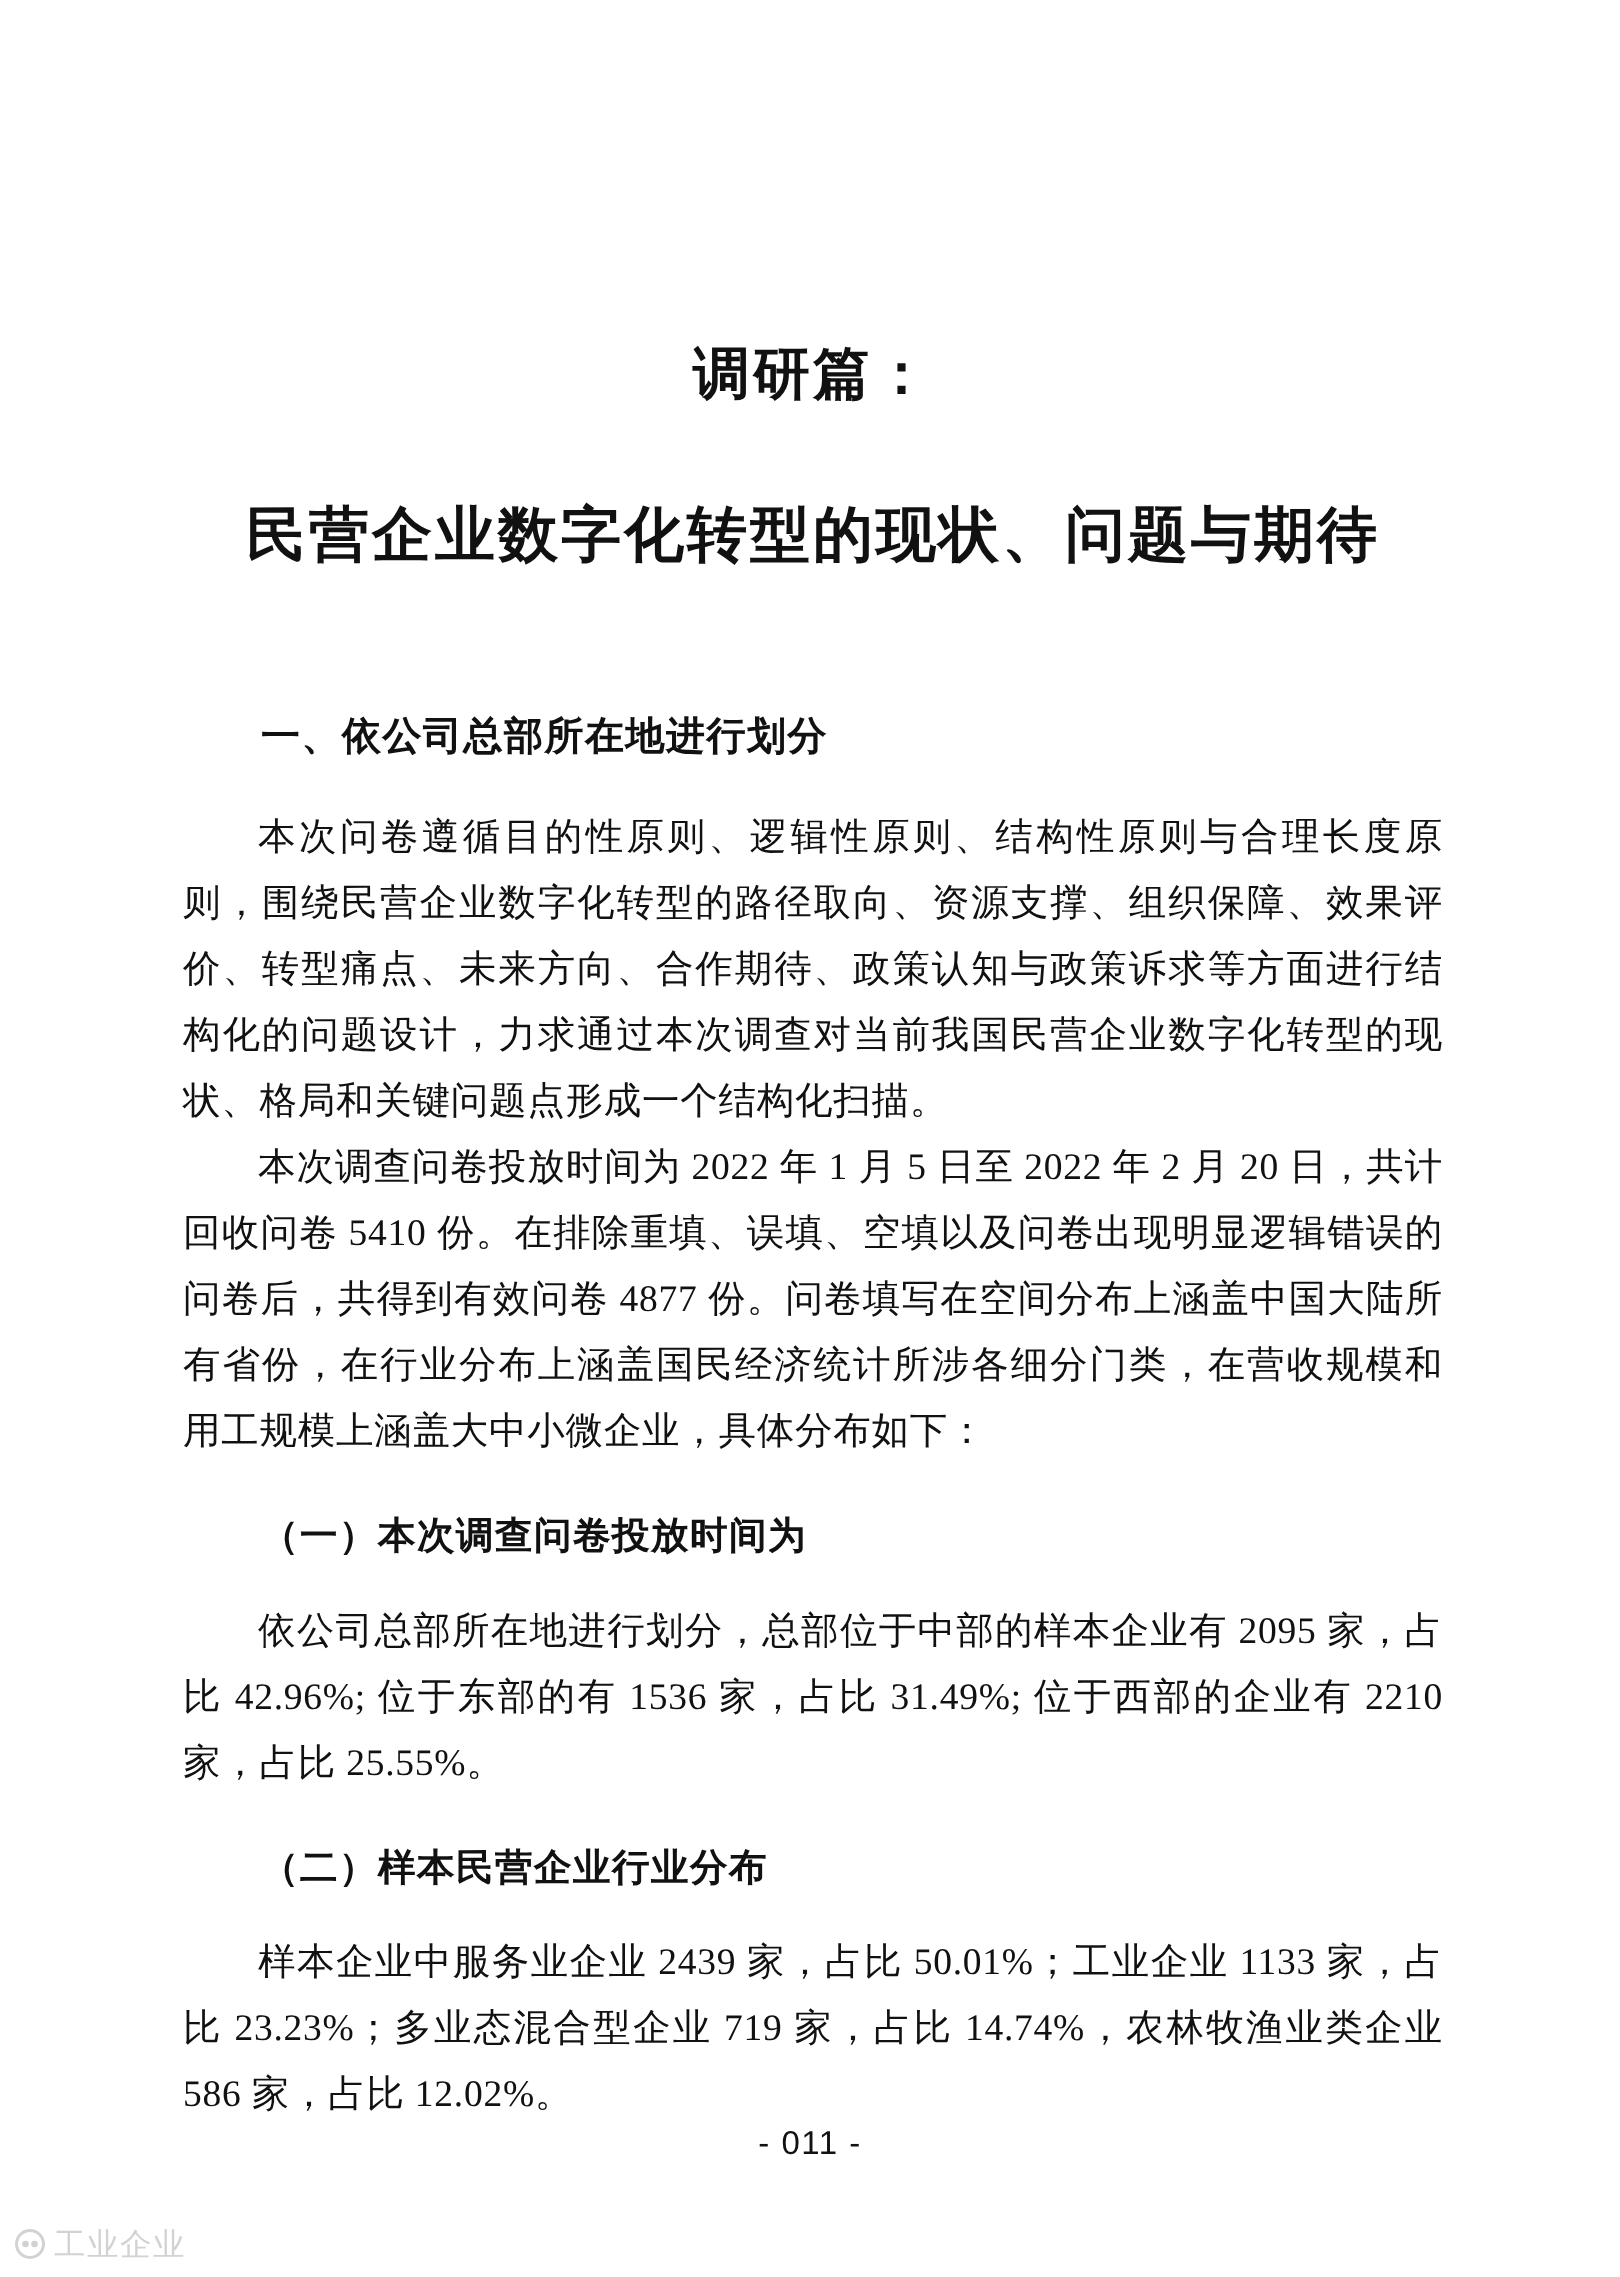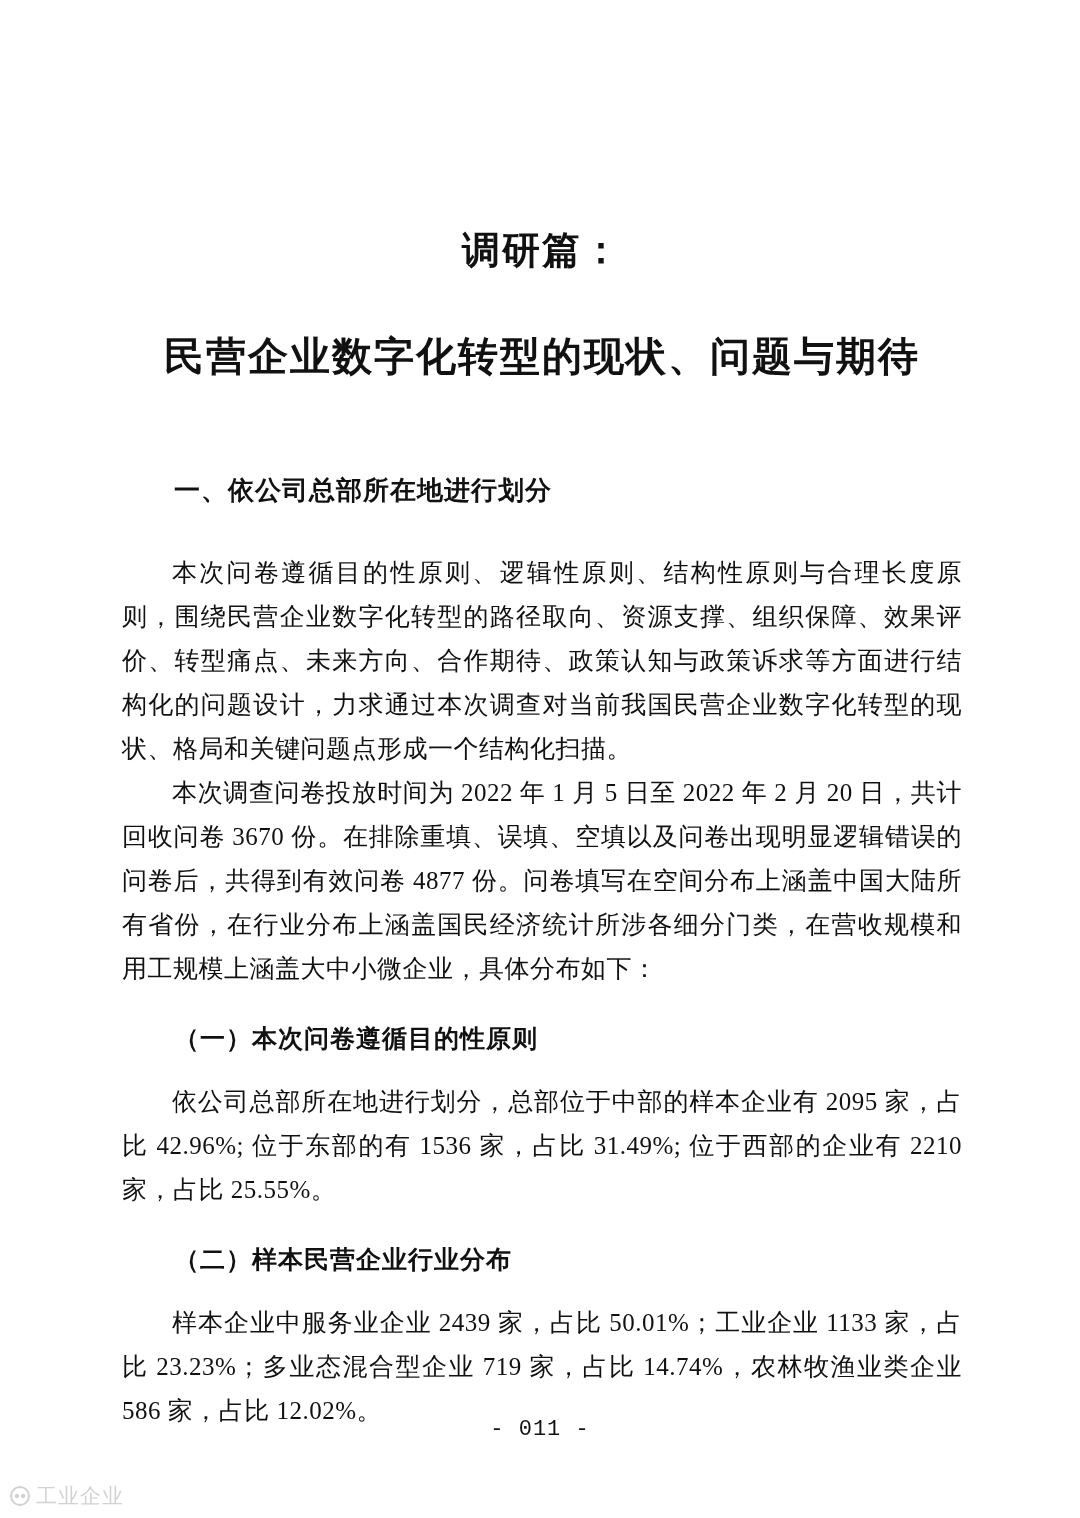--- a/index.html
+++ b/index.html
@@ -51,41 +51,41 @@
   .body-para {
     margin: 0;
     font-size: 25px;
     line-height: 44px;
     letter-spacing: 0.5px;
     text-align: justify;
     text-indent: 2em;
     font-family: "Liberation Serif", "DejaVu Serif", serif;
   }
   .body-para.first {
-    margin-top: 44px;
+    margin-top: 30px;
   }
   .sub-heading {
     margin: 30px 0 24px 0;
     padding-left: 52px;
     font-size: 25px;
     font-weight: bold;
     letter-spacing: 1px;
     line-height: 1.4;
     font-family: "Liberation Sans", "DejaVu Sans", sans-serif;
   }
   .page-number {
     position: absolute;
     left: 0;
     right: 0;
     bottom: 76px;
     text-align: center;
     font-size: 22px;
     letter-spacing: 1px;
     color: #111111;
-    font-family: Liberation Mono, monospace;
+    font-family: Liberation Sans, sans-serif;
   }
   .watermark {
     position: absolute;
     left: 8px;
     bottom: 8px;
     display: flex;
     align-items: center;
     gap: 4px;
     color: #d2d2d2;
     font-size: 21px;
@@ -105,23 +105,23 @@
 <div class="page">
 
   <h1 class="doc-title">调研篇：</h1>
 
   <h1 class="doc-subtitle">民营企业数字化转型的现状、问题与期待</h1>
 
   <h2 class="section-heading">一、依公司总部所在地进行划分</h2>
 
   <p class="body-para first">本次问卷遵循目的性原则、逻辑性原则、结构性原则与合理长度原则，围绕民营企业数字化转型的路径取向、资源支撑、组织保障、效果评价、转型痛点、未来方向、合作期待、政策认知与政策诉求等方面进行结构化的问题设计，力求通过本次调查对当前我国民营企业数字化转型的现状、格局和关键问题点形成一个结构化扫描。</p>
 
-  <p class="body-para">本次调查问卷投放时间为 2022 年 1 月 5 日至 2022 年 2 月 20 日，共计回收问卷 3670 份。在排除重填、误填、空填以及问卷出现明显逻辑错误的问卷后，共得到有效问卷 4877 份。问卷填写在空间分布上涵盖中国大陆所有省份，在行业分布上涵盖国民经济统计所涉各细分门类，在营收规模和用工规模上涵盖大中小微企业，具体分布如下：</p>
+  <p class="body-para">本次调查问卷投放时间为 2022 年 1 月 5 日至 2022 年 2 月 20 日，共计回收问卷 5410 份。在排除重填、误填、空填以及问卷出现明显逻辑错误的问卷后，共得到有效问卷 4877 份。问卷填写在空间分布上涵盖中国大陆所有省份，在行业分布上涵盖国民经济统计所涉各细分门类，在营收规模和用工规模上涵盖大中小微企业，具体分布如下：</p>
 
-  <h3 class="sub-heading">（一）本次问卷遵循目的性原则</h3>
+  <h3 class="sub-heading">（一）本次调查问卷投放时间为</h3>
 
   <p class="body-para">依公司总部所在地进行划分，总部位于中部的样本企业有 2095 家，占比 42.96%; 位于东部的有 1536 家，占比 31.49%; 位于西部的企业有 2210 家，占比 25.55%。</p>
 
   <h3 class="sub-heading">（二）样本民营企业行业分布</h3>
 
   <p class="body-para">样本企业中服务业企业 2439 家，占比 50.01%；工业企业 1133 家，占比 23.23%；多业态混合型企业 719 家，占比 14.74%，农林牧渔业类企业 586 家，占比 12.02%。</p>
 
 </div>
 
 <div class="page-number">- 011 -</div>

